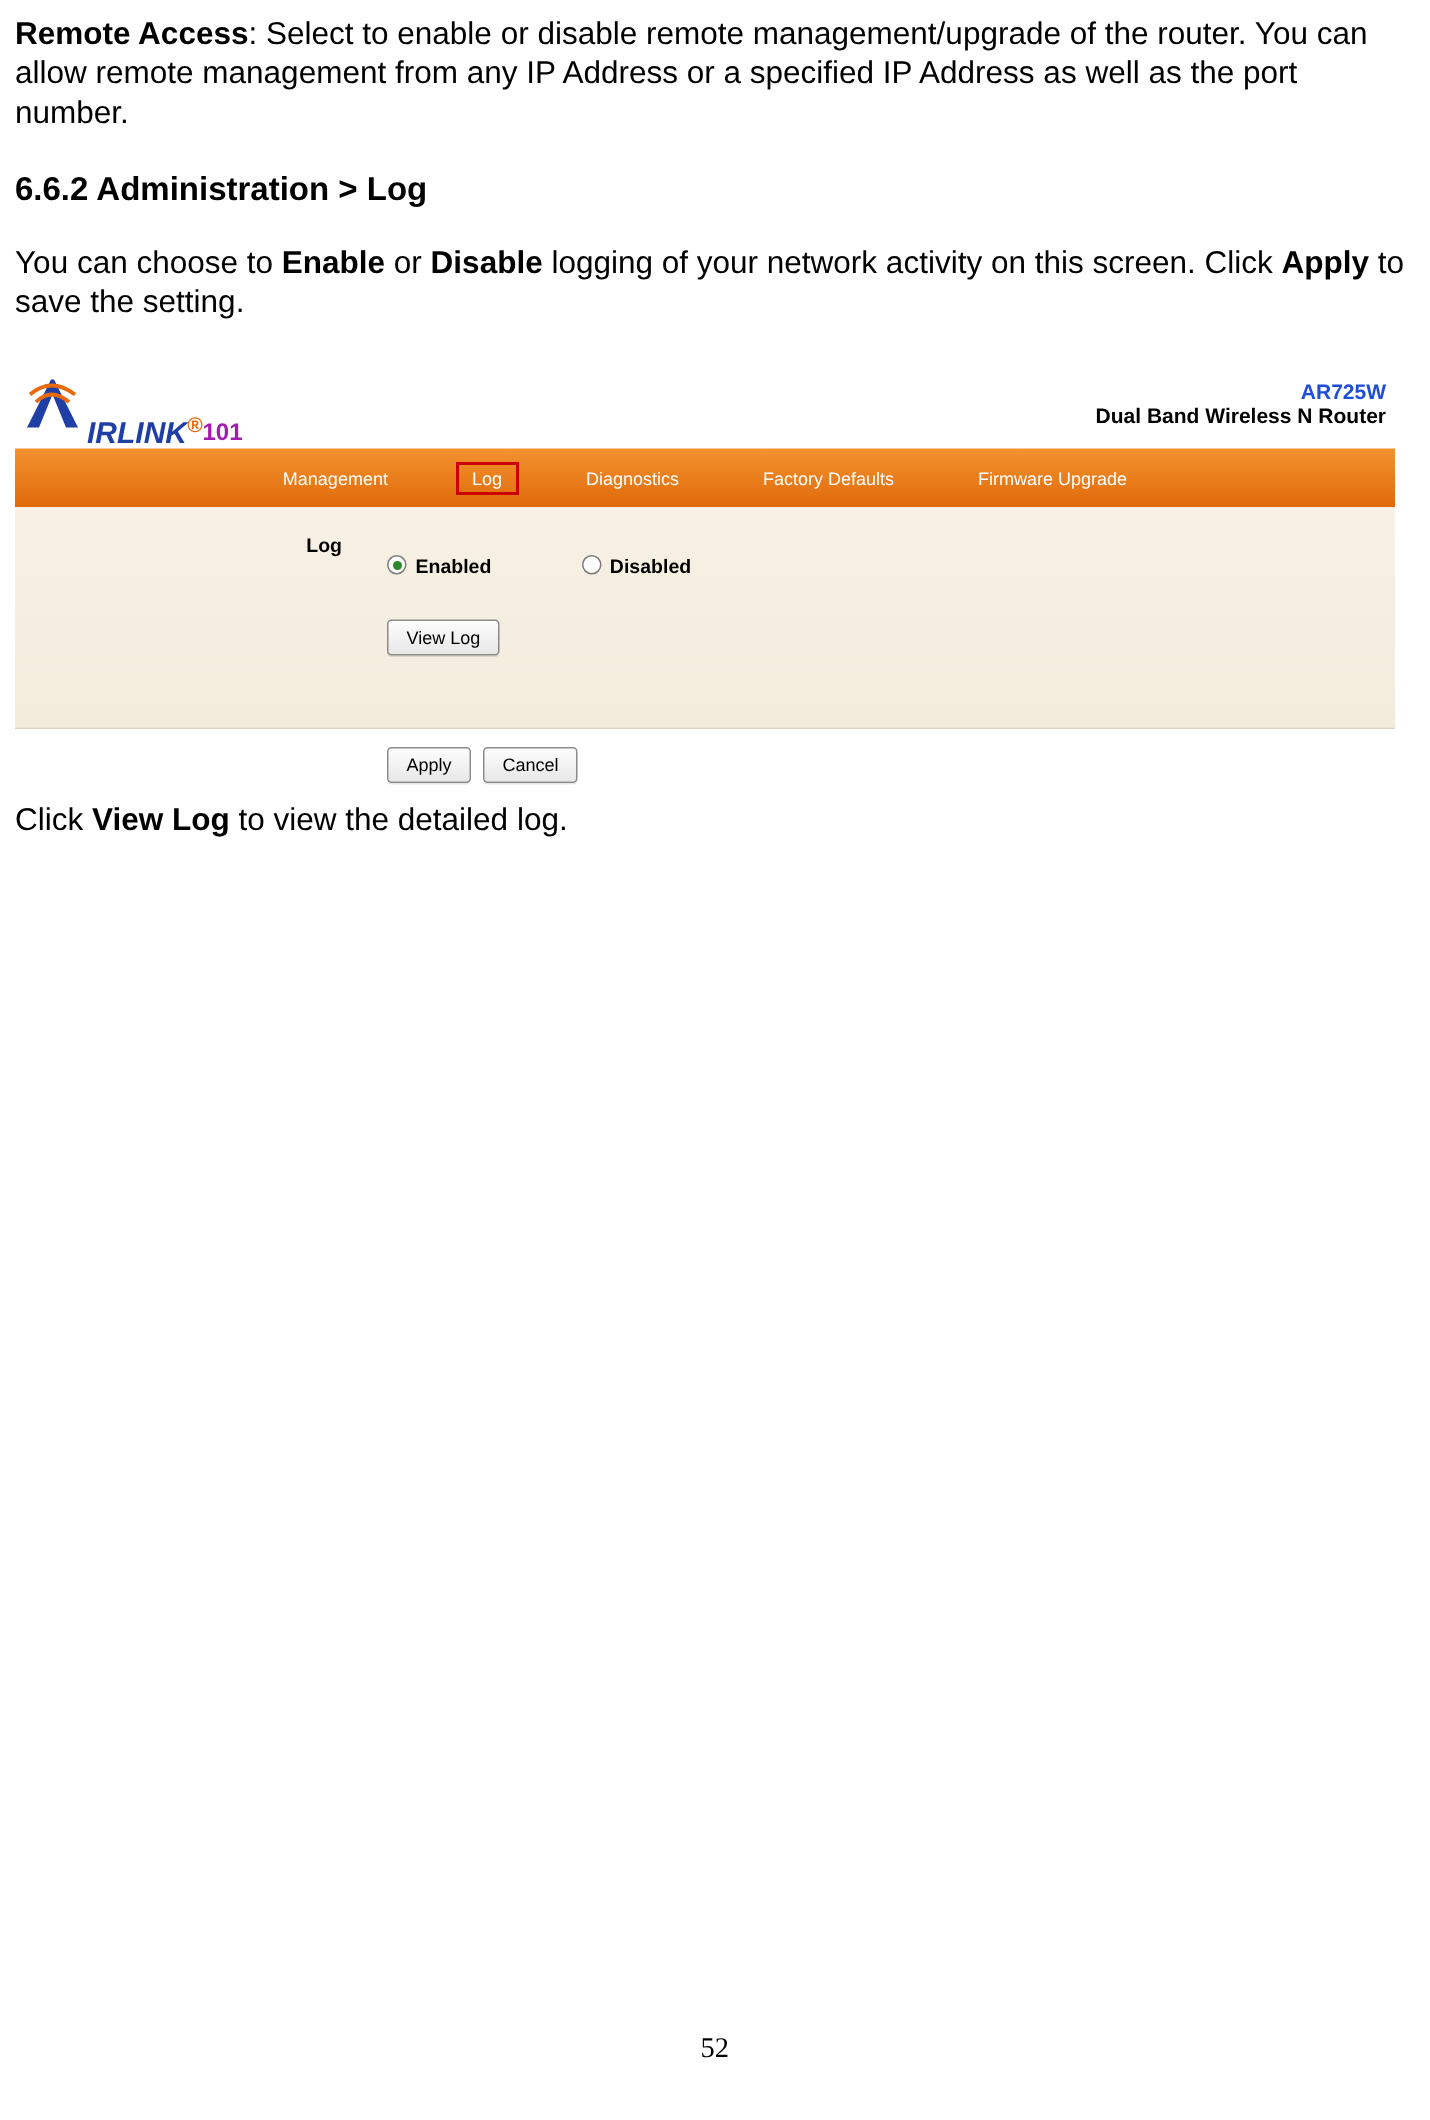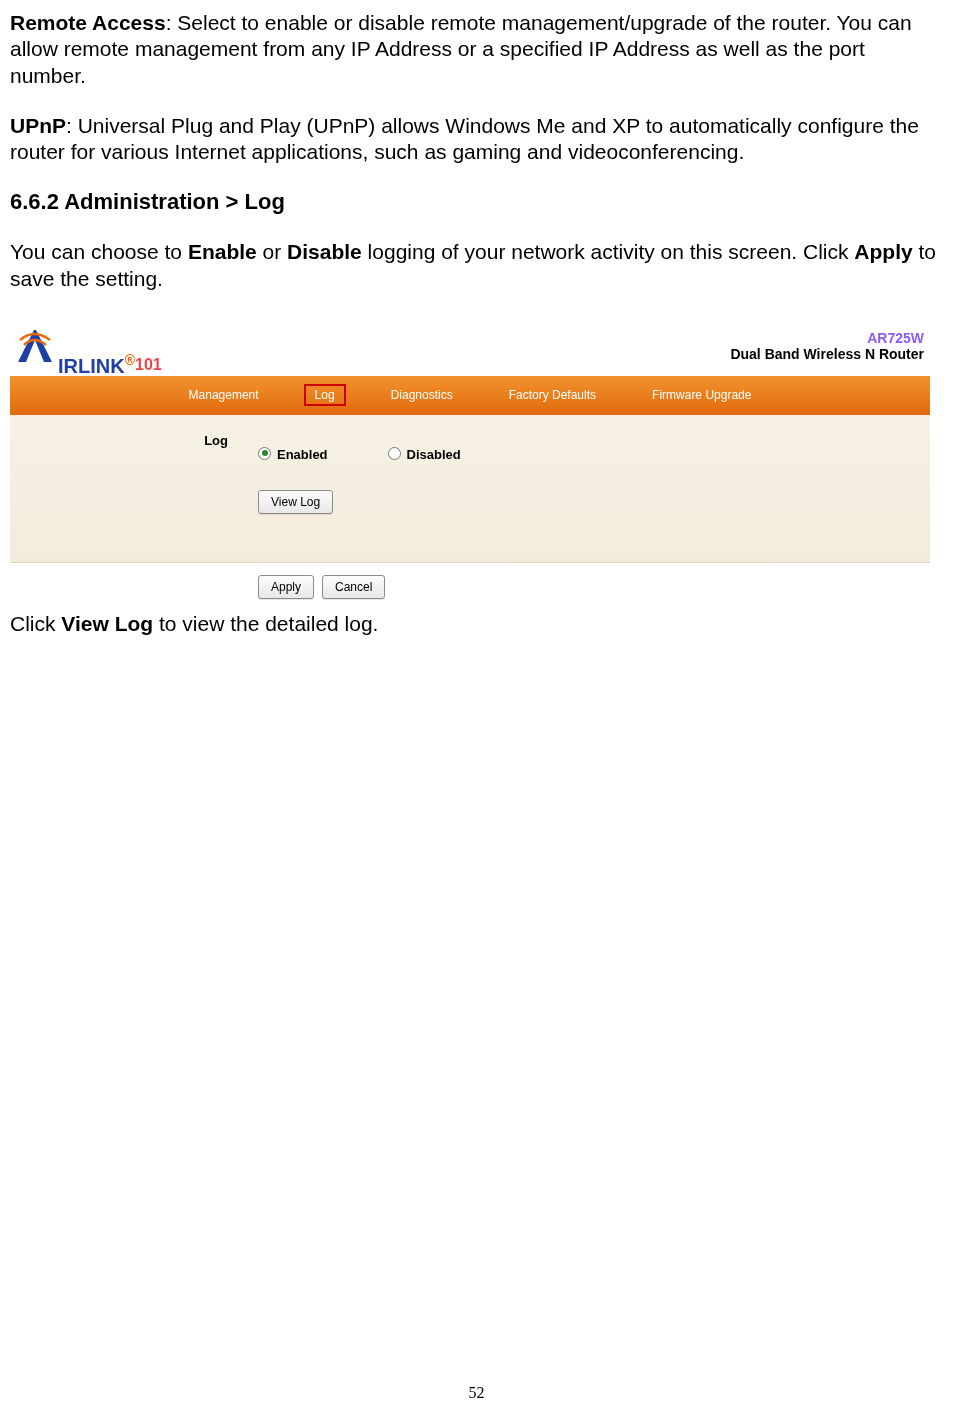--- a/index.html
+++ b/index.html
@@ -22,26 +22,26 @@
   }
   .sect-head {
     font-weight: bold;
     font-size: 22px;
     margin: 18px 0 24px 0;
   }
   b { font-weight: bold; }
 
   .page-number {
     position: absolute;
-    bottom: 11px;
+    bottom: 36px;
     left: 0;
     width: 100%;
     text-align: center;
     font-family: "Times New Roman", Times, serif;
-    font-size: 16px;
+    font-size: 19px;
   }
 
   
   .router-shot {
     width: 920px;
     margin: 6px 0 0 0;
     font-size: 13px;
     color: #333;
   }
   .router-head {
@@ -57,21 +57,21 @@
     align-items: center;
     gap: 2px;
     padding-left: 4px;
   }
   .logo svg { display: block; }
   .brand-text {
     text-align: right;
     line-height: 1.15;
   }
   .brand-model {
-    color: #8b5cf6;
+    color: #1d4ed8;
     font-weight: bold;
     font-size: 14px;
   }
   .brand-sub {
     color: #000000;
     font-weight: bold;
     font-size: 14px;
   }
 
   
@@ -195,43 +195,40 @@
 </head>
 <body>
 
 <div class="page">
 
   <p class="para">
     <b>Remote Access</b><span>: Select to enable or disable remote management/upgrade of the router. You can allow remote management from any IP Address or a specified IP Address as well as the port number.</span>
   </p>
 
 
-  <p class="para">
-    <b>UPnP</b><span>: Universal Plug and Play (UPnP) allows Windows Me and XP to automatically configure the router for various Internet applications, such as gaming and videoconferencing.</span>
-  </p>
 
   <div class="sect-head">6.6.2 Administration &gt; Log</div>
 
   <p class="para">
     <span>You can choose to </span><b>Enable</b><span> or </span><b>Disable</b><span> logging of your network activity on this screen. Click </span><b>Apply</b><span> to save the setting.</span>
   </p>
 
   <div class="router-shot">
 
     <div class="router-head">
       <div class="logo">
         <svg width="42" height="40" viewBox="0 0 42 40">
           <path d="M4 36 L20 4 L22 4 L38 36 L30 36 L21 14 L12 36 Z" fill="#1f3fa6"></path>
           <path d="M6 14 Q20 2 36 14" stroke="#e96a0c" stroke-width="2.5" fill="none"></path>
           <path d="M10 19 Q20 9 32 19" stroke="#e96a0c" stroke-width="2.5" fill="none"></path>
         </svg>
-        <span style="font-family: Arial; font-weight:bold; color:#1f3fa6; font-size:20px;margin-top:38px;">
+        <span style="font-family: Arial; font-weight:bold; font-style:italic; color:#1f3fa6; font-size:20px;margin-top:38px;">
           <span>IRLINK</span><span style="color:#e96a0c; font-size:14px; vertical-align:super;">®</span>
         </span>
-        <span style="font-family: Arial; font-weight:bold; color:#ef4444; font-size:16px; margin-left:-2px; align-self:flex-end; padding-bottom:4px;">101</span>
+        <span style="font-family: Arial; font-weight:bold; color:#a21caf; font-size:16px; margin-left:-2px; align-self:flex-end; padding-bottom:4px;">101</span>
       </div>
       <div class="brand-text">
         <div class="brand-model">AR725W</div>
         <div class="brand-sub">Dual Band Wireless N Router</div>
       </div>
     </div>
 
 
     <div class="subnav">
       <div class="subnav-item">Management</div>

